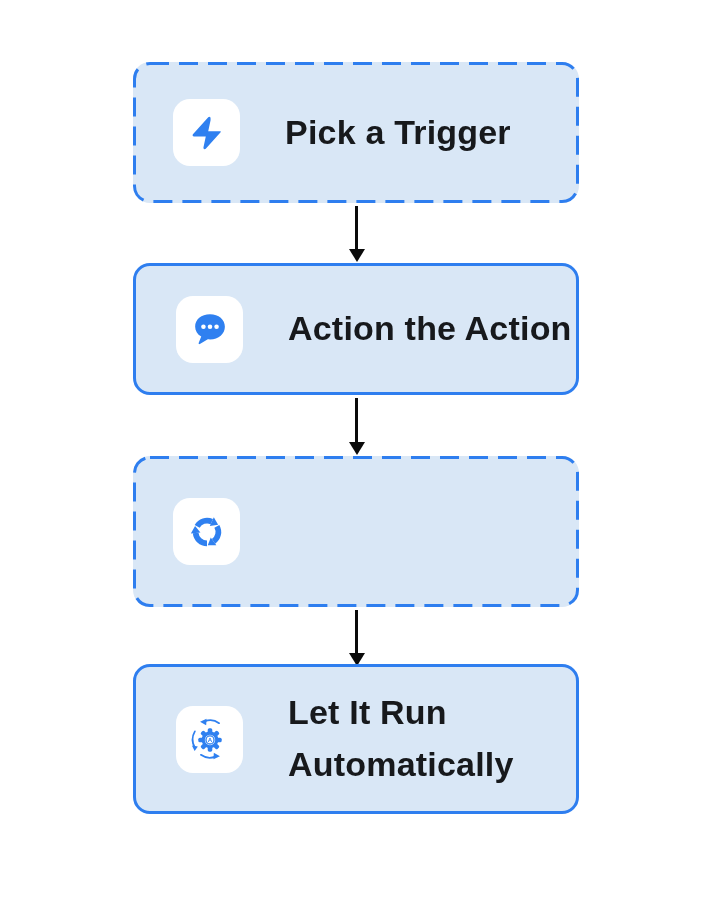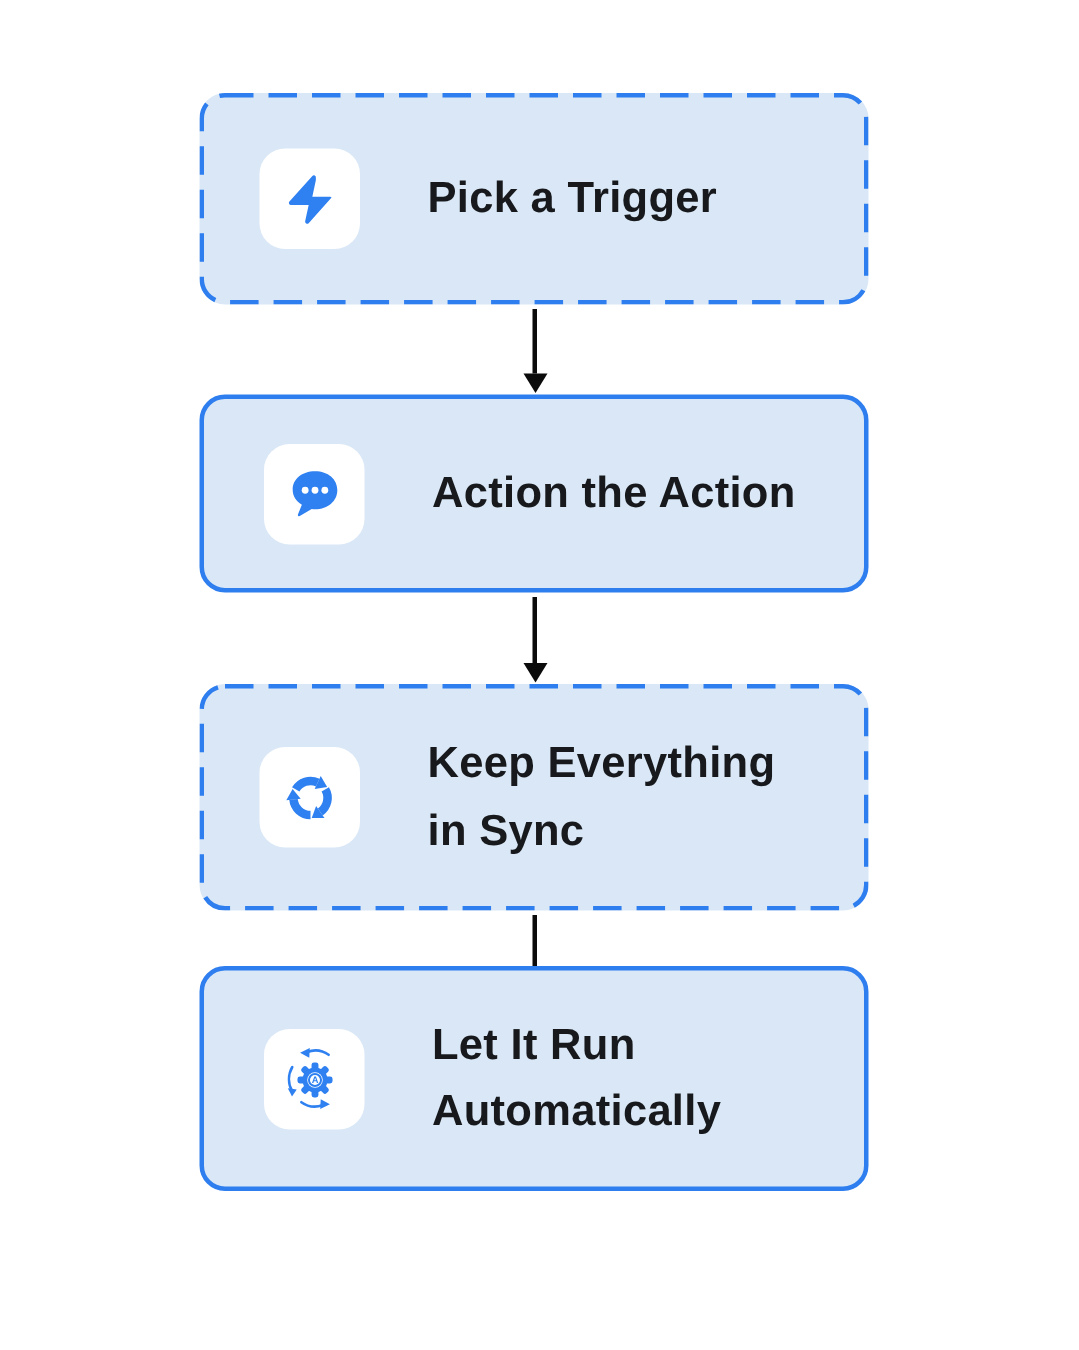--- a/index.html
+++ b/index.html
@@ -18,28 +18,28 @@
     display:flex;align-items:center;
     padding-left:40px;gap:45px;
     box-sizing:border-box;
   }
   .step.solid{border:3px solid #2e7eef;}
   .step.dashed{border:none;}
   .dash-rect{position:absolute;left:0;top:0;pointer-events:none;}
   .step1{top:62px;height:141px;}
   .step2{top:263px;height:132px;}
   .step3{top:456px;height:151px;}
-  .step4{top:644px;height:150px;}
+  .step4{top:664px;height:150px;}
   .icon-tile{
     width:67px;height:67px;flex:0 0 auto;
     background:#ffffff;border-radius:17px;
     display:flex;align-items:center;justify-content:center;
   }
   .step-label{
-    font-size:29px;font-weight:700;color:#17191c;
+    font-size:34px;font-weight:700;color:#17191c;
     line-height:1.52;letter-spacing:0.2px;
     white-space:pre-line;
   }
   .arrow{
     position:absolute;left:348px;width:17px;
     display:flex;flex-direction:column;align-items:center;
   }
   .arrow1{top:206px;height:56px;}
   .arrow2{top:398px;height:57px;}
   .arrow3{top:610px;height:56px;}
@@ -101,22 +101,20 @@
           <path d="M12.74 17.5 A 13 13 0 0 1 29.49 12.22" transform="rotate(120 24 24)"></path>
           <path d="M12.74 17.5 A 13 13 0 0 1 29.49 12.22" transform="rotate(240 24 24)"></path>
         </g>
         <g fill="#2f80f0">
           <polygon points="36.7,15.6 31.8,7.2 27.2,17.2"></polygon>
           <polygon points="36.7,15.6 31.8,7.2 27.2,17.2" transform="rotate(120 24 24)"></polygon>
           <polygon points="36.7,15.6 31.8,7.2 27.2,17.2" transform="rotate(240 24 24)"></polygon>
         </g>
       </svg>
     </div>
-    <div class="step-label">Keep Everything
-in Sync</div>
   </div>
 
   <div class="arrow arrow3">
     <div class="shaft"></div>
     <div class="head"></div>
   </div>
 
   <div class="step step4 solid">
     <div class="icon-tile">
       <svg width="46" height="46" viewBox="0 0 48 48">

